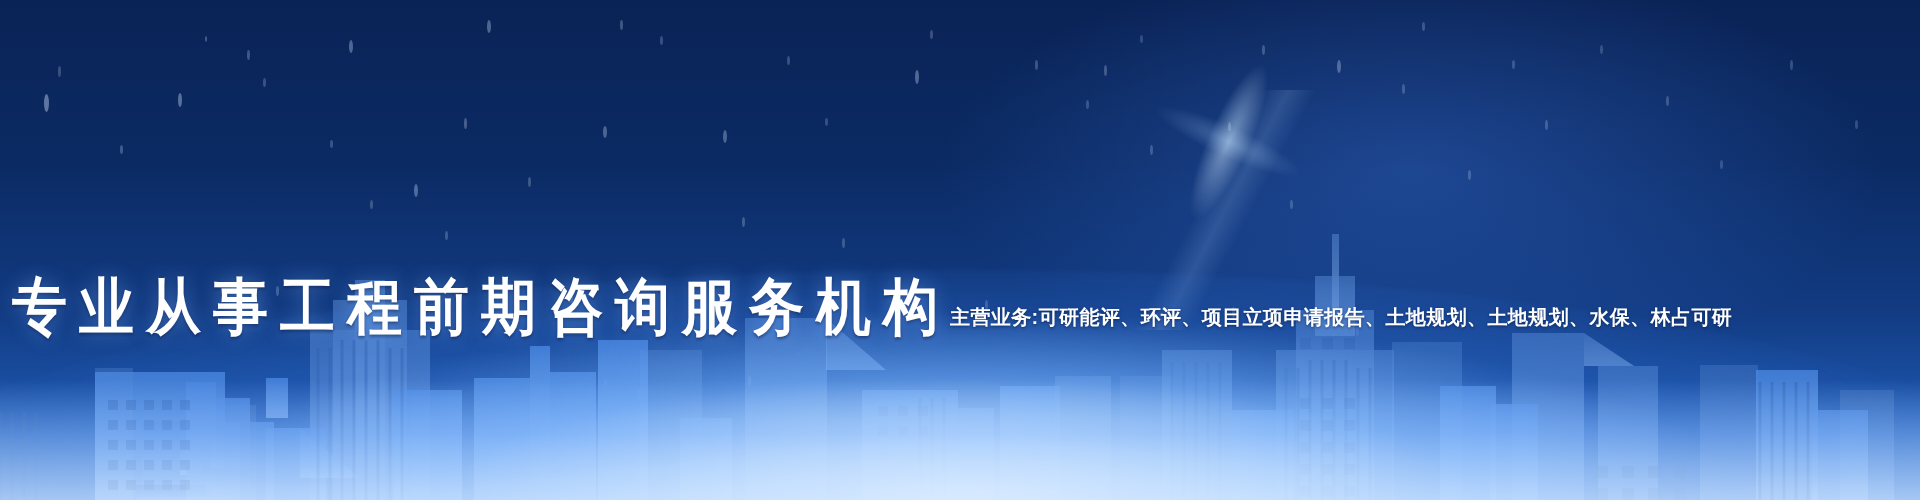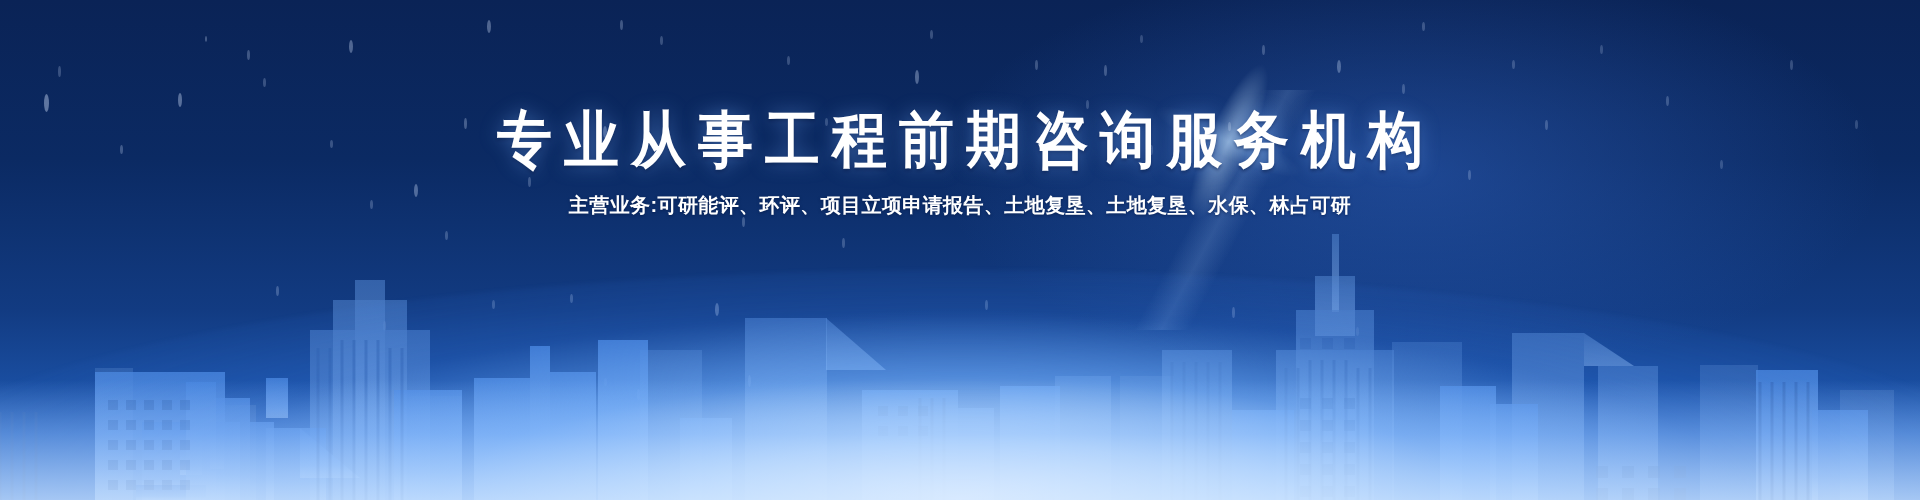--- a/index.html
+++ b/index.html
@@ -65,21 +65,21 @@
   .ground-glow2 {
     position:absolute; left:0; bottom:0;
     width:1920px; height:120px;
     background:linear-gradient(180deg, rgba(120,175,255,0) 0%, rgba(150,195,255,.45) 45%, rgba(205,228,255,.75) 100%);
     pointer-events:none;
   }
 
   
   .content {
     position:absolute; left:0; top:0; width:1920px; height:500px;
-    display:flex; flex-direction:column; align-items:center;
+    display:flex; flex-direction:row; align-items:center;
     padding-top:108px;
   }
 
   .headline {
     font-size:55px;
     font-weight:700;
     color:#ffffff;
     letter-spacing:12px;
     text-indent:12px;
     line-height:1.05;
@@ -377,15 +377,15 @@
     </svg>
   </div>
 
   <div class="ground-glow"></div>
   <div class="ground-glow2"></div>
 
   <div class="content">
     <h1 class="headline">专业从事工程前期咨询服务机构</h1>
 
 
-    <div class="services">主营业务:可研能评、环评、项目立项申请报告、土地复垦、土地复垦、水保、林占可研</div>
+    <div class="services">主营业务:可研能评、环评、项目立项申请报告、土地规划、土地规划、水保、林占可研</div>
   </div>
 </div>
 
 </body></html>

